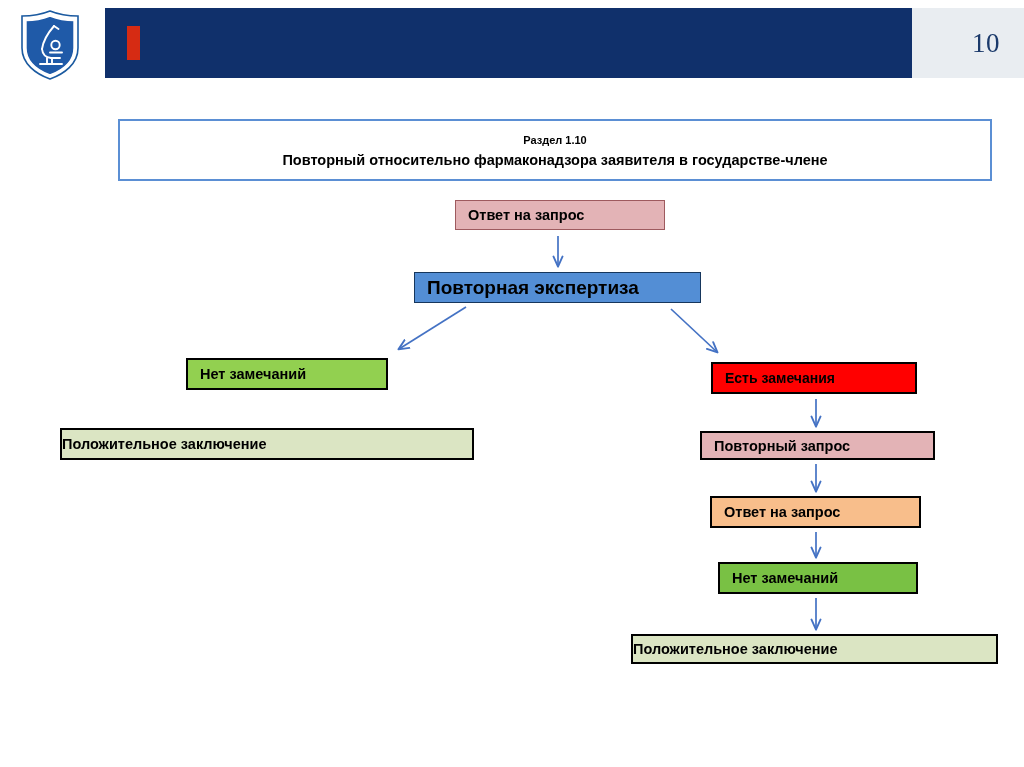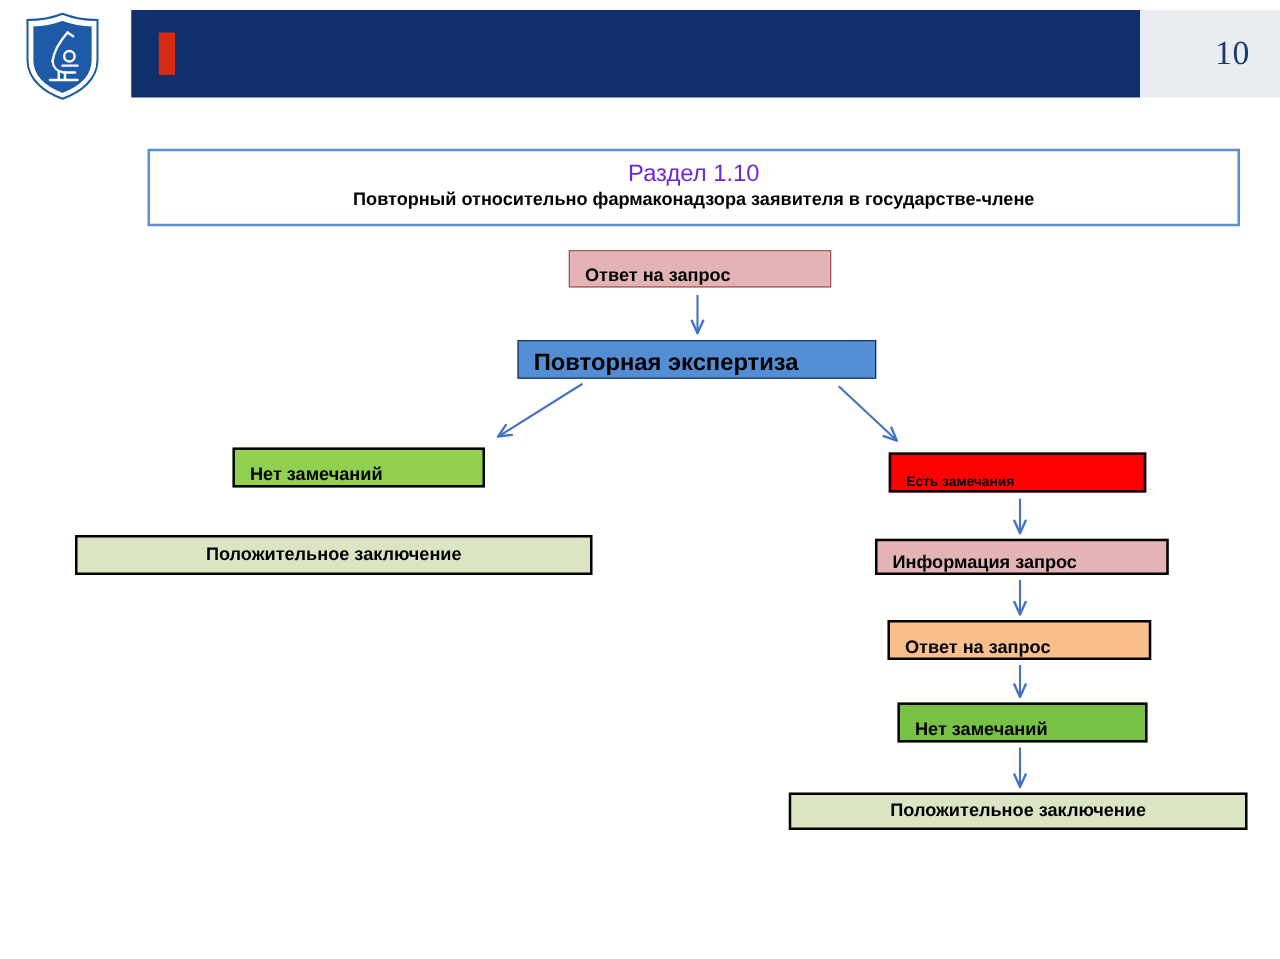--- a/index.html
+++ b/index.html
@@ -73,45 +73,45 @@
     height: 62px;
     border: 2px solid #5b8fd4;
     background: #ffffff;
     box-sizing: border-box;
     display: flex;
     flex-direction: column;
     align-items: center;
     justify-content: center;
   }
   .title-main {
-    color: #6d28d9;
-    font-weight: normal;
-    font-size: 19px;
+    color: #000000;
+    font-weight: bold;
+    font-size: 11px;
     line-height: 20px;
   }
   .title-sub {
     color: #000000;
     font-weight: bold;
     font-size: 14.5px;
     line-height: 19px;
     margin-top: 1px;
   }
 
   
   .node {
     position: absolute;
     box-sizing: border-box;
     display: flex;
     align-items: center;
     font-weight: bold;
     color: #000000;
     white-space: nowrap;
   }
-  .node.left-text { justify-content: flex-start; padding-left: 12px; align-items: flex-end; }
-  .node.center-text { justify-content: center; }
+  .node.left-text { justify-content: flex-start; padding-left: 12px; }
+  .node.center-text { justify-content: flex-start; }
 
   .n-answer1 {
     left: 455px; top: 200px; width: 210px; height: 30px;
     background: #e3b3b6; border: 1.5px solid #9e5a5e;
     font-size: 14.5px;
   }
   .n-reexam {
     left: 414px; top: 272px; width: 287px; height: 31px;
     background: #538ed5; border: 1.5px solid #16365c;
     font-size: 19px;
@@ -122,21 +122,21 @@
     font-size: 14.5px;
   }
   .n-positive-left {
     left: 60px; top: 428px; width: 414px; height: 32px;
     background: #dbe5c3; border: 2px solid #000000;
     font-size: 14.5px;
   }
   .n-hasremarks {
     left: 711px; top: 362px; width: 206px; height: 32px;
     background: #ff0000; border: 2px solid #000000;
-    font-size: 11px;
+    font-size: 14px;
   }
   .n-repeatreq {
     left: 700px; top: 431px; width: 235px; height: 29px;
     background: #e3b3b6; border: 2px solid #000000;
     font-size: 14.5px;
   }
   .n-answer2 {
     left: 710px; top: 496px; width: 211px; height: 32px;
     background: #f8be8b; border: 2px solid #000000;
     font-size: 14.5px;
@@ -228,21 +228,21 @@
 
   <div class="node n-positive-left center-text">
     <span>Положительное заключение</span>
   </div>
 
   <div class="node n-hasremarks left-text">
     <span>Есть замечания</span>
   </div>
 
   <div class="node n-repeatreq left-text">
-    <span>Информация запрос</span>
+    <span>Повторный запрос</span>
   </div>
 
   <div class="node n-answer2 left-text">
     <span>Ответ на запрос</span>
   </div>
 
   <div class="node n-noremarks-right left-text">
     <span>Нет замечаний</span>
   </div>
 

